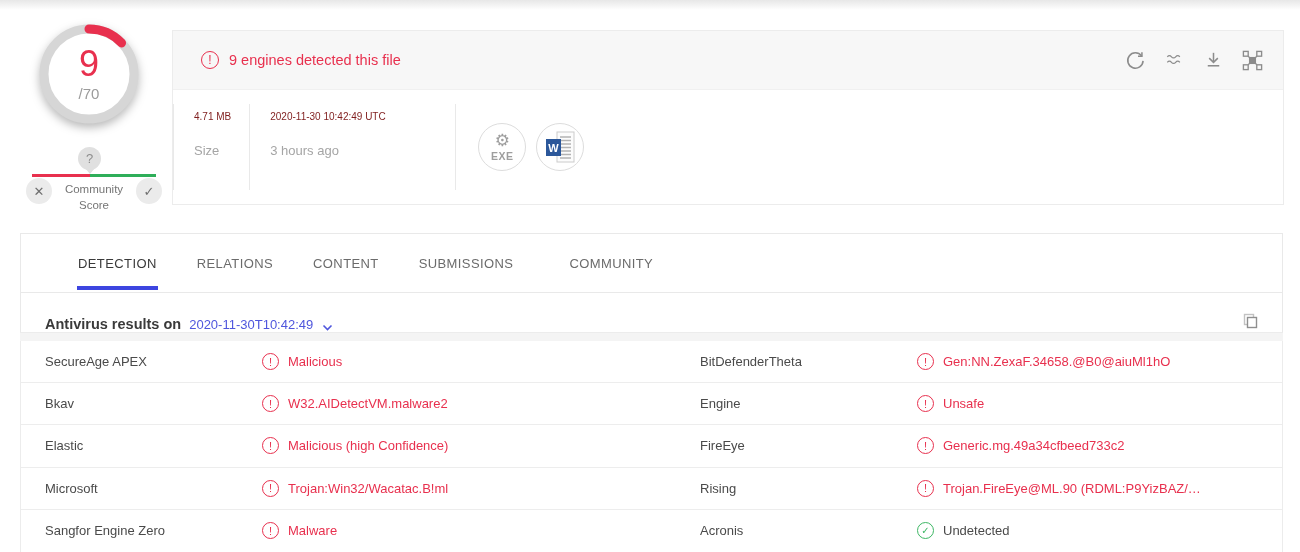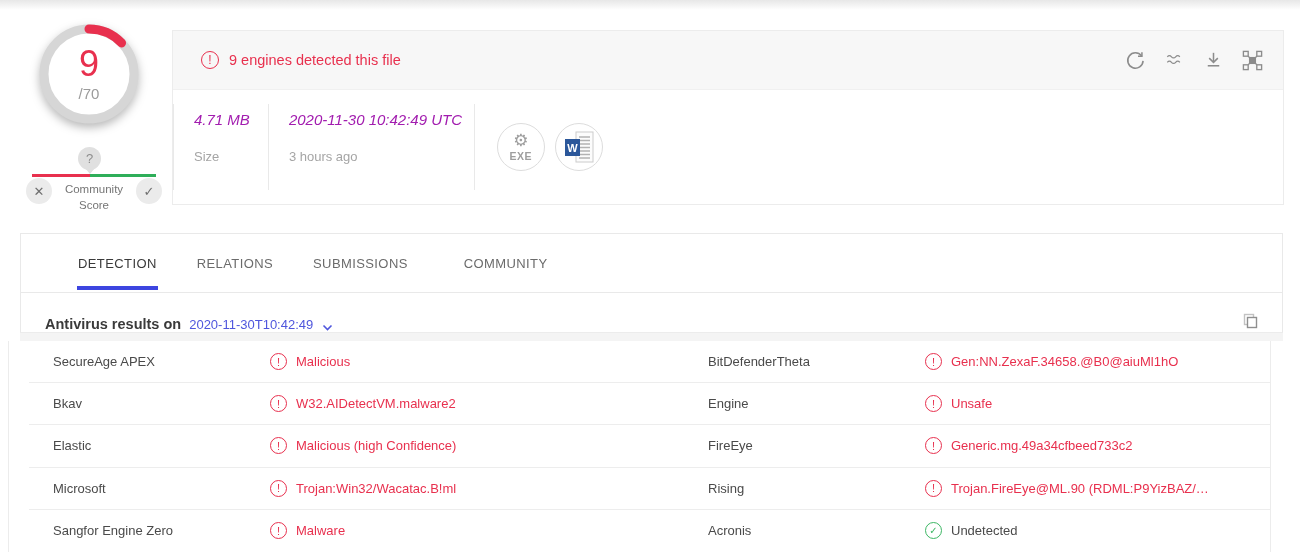--- a/index.html
+++ b/index.html
@@ -42,21 +42,21 @@
 
   .card-body { display:flex; height:114px; align-items:stretch; }
   .file-main { flex:1; padding:20px 16px 0 24px; min-width:0; }
   .file-hash { color:#4a4a4a; font-size:14px; white-space:nowrap; overflow:hidden; }
   .file-name { color:#4a4a4a; font-size:13px; margin-top:9px; }
   .tag-row { display:flex; gap:8px; margin-top:11px; }
   .tag { background:#e9e9e9; color:#525252; font-size:12px; padding:4px 12px; border-radius:11px; white-space:nowrap; cursor:pointer; }
   .v-sep { width:1px; background:#e9e9e9; margin:14px 0; }
   .file-size { padding:21px 18px 0 20px; }
   .file-date { padding:21px 18px 0 20px; width:205px; }
-  .meta-main { color:#a21caf; font-size:15px; white-space:nowrap;font-style:italic; }
+  .meta-main { color:#7f1d1d; font-size:10px; white-space:nowrap; }
   .meta-sub { color:#a5a5a5; font-size:13px; margin-top:21px; }
   .file-badges { display:flex; gap:10px; align-items:center; padding:0 18px 0 22px; }
   .badge-circle { width:48px; height:48px; border-radius:50%; border:1px solid #ddd; background:#fff;
     display:flex; flex-direction:column; align-items:center; justify-content:center; overflow:hidden; }
   .exe-gear { font-size:17px; color:#9e9e9e; line-height:1; }
   .exe-label { font-size:10.5px; font-weight:bold; color:#9e9e9e; letter-spacing:.5px; margin-top:1px;text-align:right; }
 
   
   .tab-card { position:absolute; left:20px; top:233px; width:1263px; height:60px;
     border:1px solid #e9e9e9; background:#fff; display:flex; align-items:center; padding-left:57px; gap:40px; }
@@ -71,22 +71,22 @@
     border-left:1px solid #e9e9e9; border-right:1px solid #e9e9e9; border-bottom:1px solid #ececec;
     display:flex; align-items:flex-end; padding:0 22px 0 24px; }
   .av-title { color:#3a3a3a; font-size:14.5px; font-weight:bold; }
   .av-date-link { color:#4f56dd; font-size:13px; margin-left:8px; cursor:pointer; }
   .av-chevron { margin-left:9px; cursor:pointer; display:flex; }
   .copy-btn { margin-left:auto; cursor:pointer; display:flex; }
 
   .gray-strip { position:absolute; left:20px; top:333px; width:1263px; height:8px; background:#f4f4f4; }
 
   
-  .results-table { position:absolute; left:8px; top:341px; width:1263px; height:211px; background:#fff;
-    border-left:1px solid #ececec; border-right:1px solid #ececec;padding-left:20px; }
+  .results-table { position:absolute; left:20px; top:341px; width:1263px; height:211px; background:#fff;
+    border-left:1px solid #ececec; border-right:1px solid #ececec; }
   .av-row { display:grid; grid-template-columns:217px 438px 217px 1fr; align-items:center;
     height:42.2px; padding-left:24px; border-bottom:1px solid #ededed; }
   .av-row:last-child { border-bottom:none; }
   .engine { color:#4a4a4a; font-size:13px; }
   .verdict { display:flex; align-items:center; gap:9px; min-width:0; }
   .sig-circle { width:17px; height:17px; border-radius:50%; border:1.5px solid #e8304e; color:#e8304e;
     font-size:11px; display:inline-flex; align-items:center; justify-content:center; flex:none; }
   .sig-circle.green { border-color:#3db764; color:#3db764; font-size:10px; }
   .verdict-text { font-size:13px; color:#e8304e; white-space:nowrap; overflow:hidden; text-overflow:ellipsis; }
   .verdict-text.ok { color:#4a4a4a; }
@@ -186,20 +186,23 @@
 
   <div class="tab-card">
     <div class="tab active">
       <span>DETECTION</span>
       <div class="tab-underline"></div>
     </div>
     <div class="tab">
         <span>RELATIONS</span>
       </div>
     <div class="tab">
+        <span>CONTENT</span>
+      </div>
+    <div class="tab">
         <span>SUBMISSIONS</span>
       </div>
     <div class="tab community">
         <span>COMMUNITY</span>
       </div>
   </div>
 
   <div class="av-header">
     <span class="av-title">Antivirus results on</span>
     <span class="av-date-link">2020-11-30T10:42:49</span>

